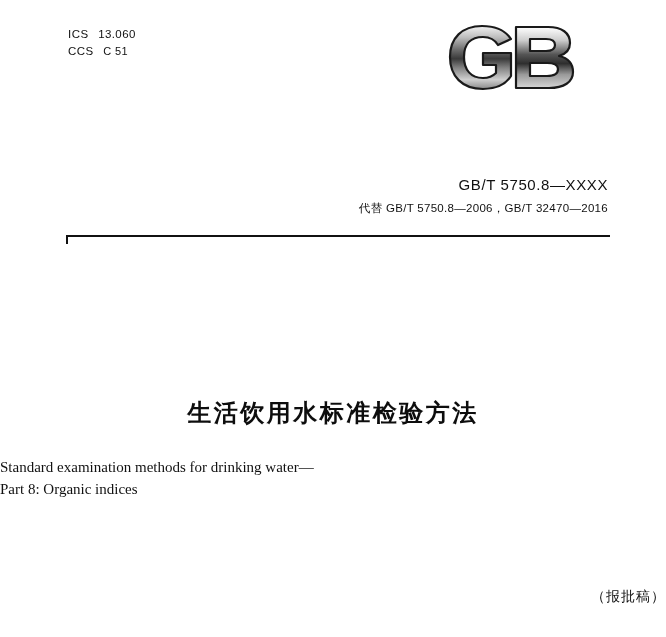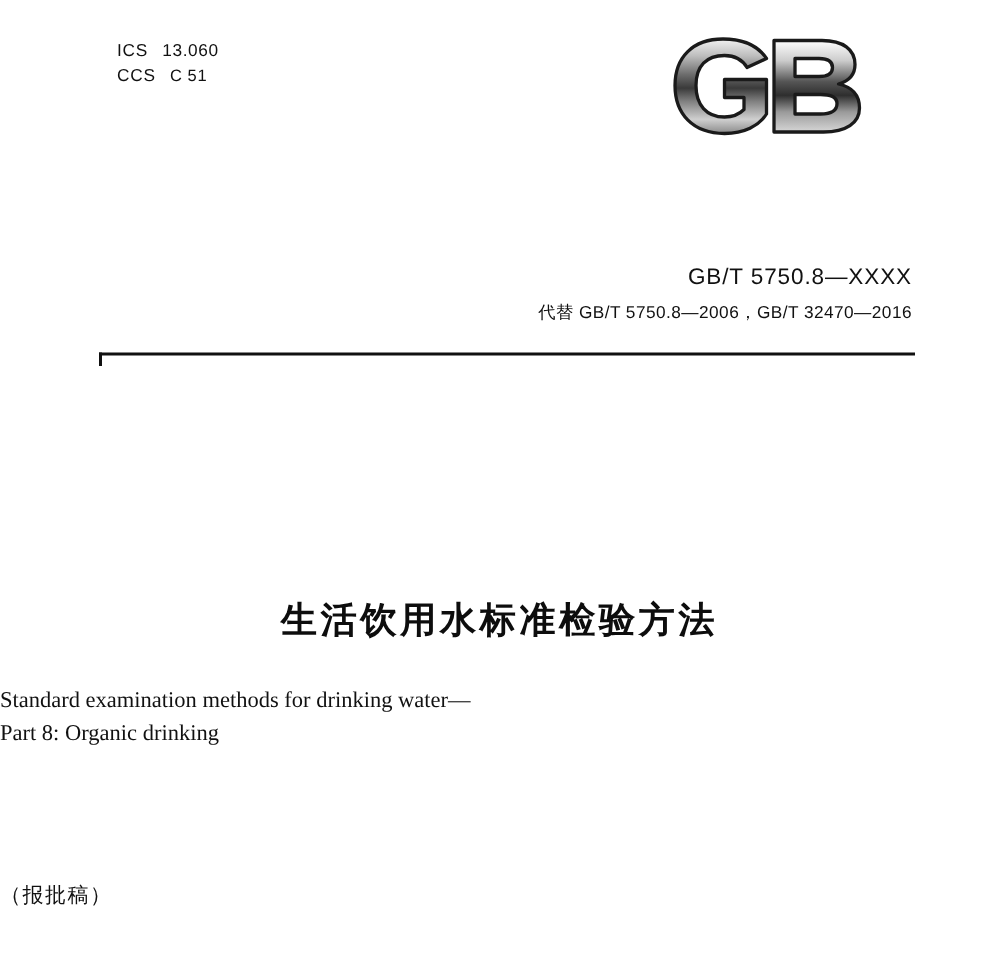--- a/index.html
+++ b/index.html
@@ -18,21 +18,21 @@
   .page {
     position: relative;
     width: 666px;
     height: 637px;
     box-sizing: border-box;
   }
 
   
   .codes {
     position: absolute;
-    left: 78px;
+    left: 68px;
     top: 26px;
     font-family: "Liberation Sans", sans-serif;
     font-size: 11.5px;
     line-height: 17px;
     letter-spacing: 0.3px;
     color: #111;
   }
   .codes .row {
     white-space: nowrap;
   }
@@ -157,21 +157,21 @@
   .doc-title-en .en2 {
     white-space: nowrap;
   }
 
   
   .draft-note {
     position: absolute;
     left: 0;
     right: 0;
     top: 588px;
-    text-align: left;
+    text-align: right;
     font-family: "DejaVu Serif", serif;
     font-size: 14px;
     letter-spacing: 1px;
     color: #111;
   }
 </style>
 </head>
 <body>
 
 <div class="page">
@@ -253,18 +253,18 @@
     <div class="tick"></div>
     <div class="line"></div>
   </div>
 
   <div class="doc-title">
     <div class="line1">生活饮用水标准检验方法</div>
   </div>
 
   <div class="doc-title-en">
     <div class="en1">Standard examination methods for drinking water—</div>
-    <div class="en2">Part 8: Organic drinking</div>
+    <div class="en2">Part 8: Organic indices</div>
   </div>
 
   <div class="draft-note">（报批稿）</div>
 
 </div>
 
 </body></html>

